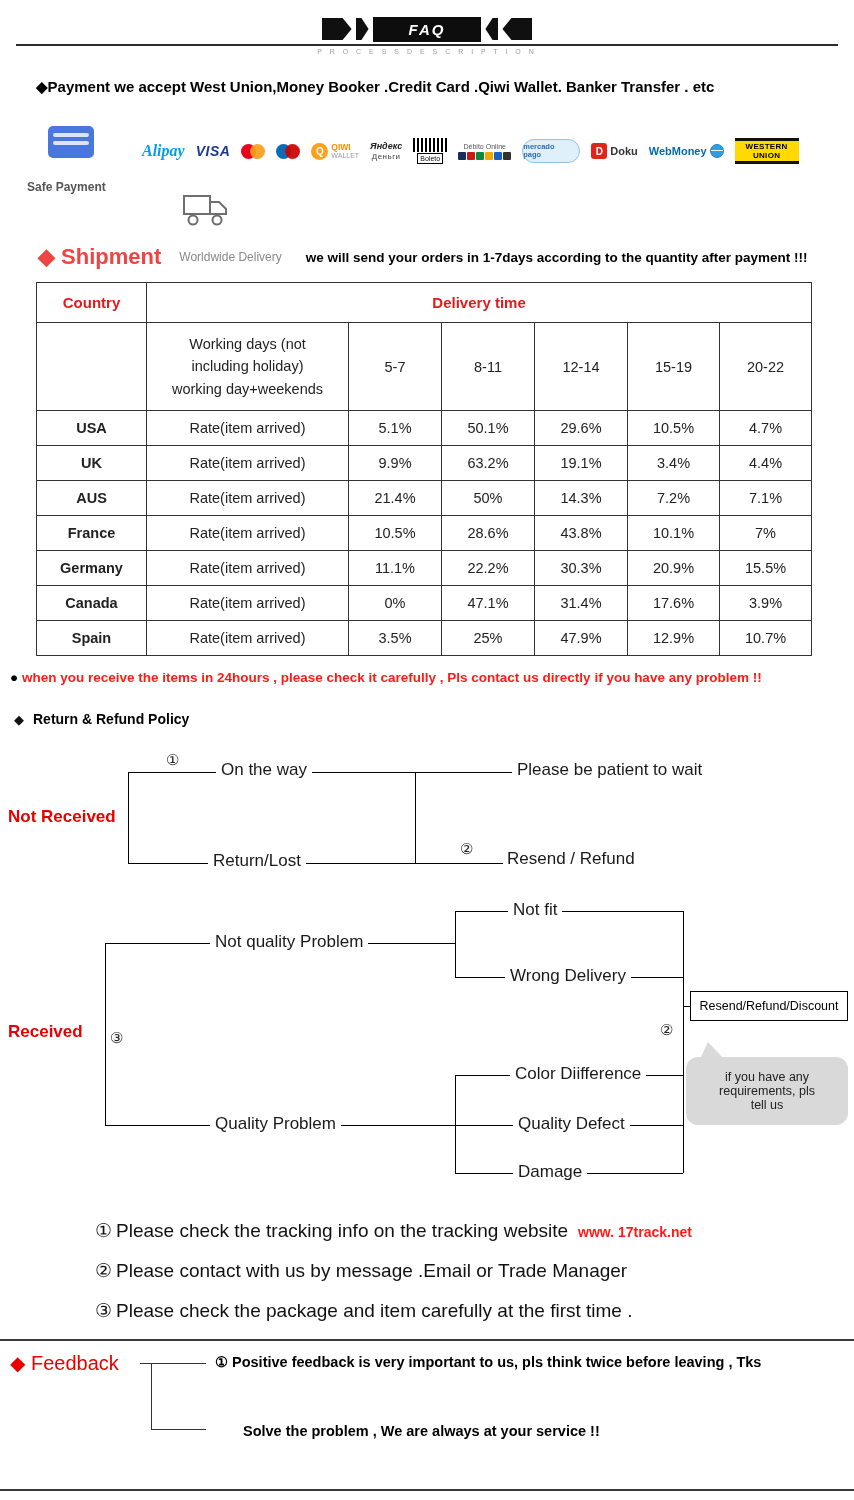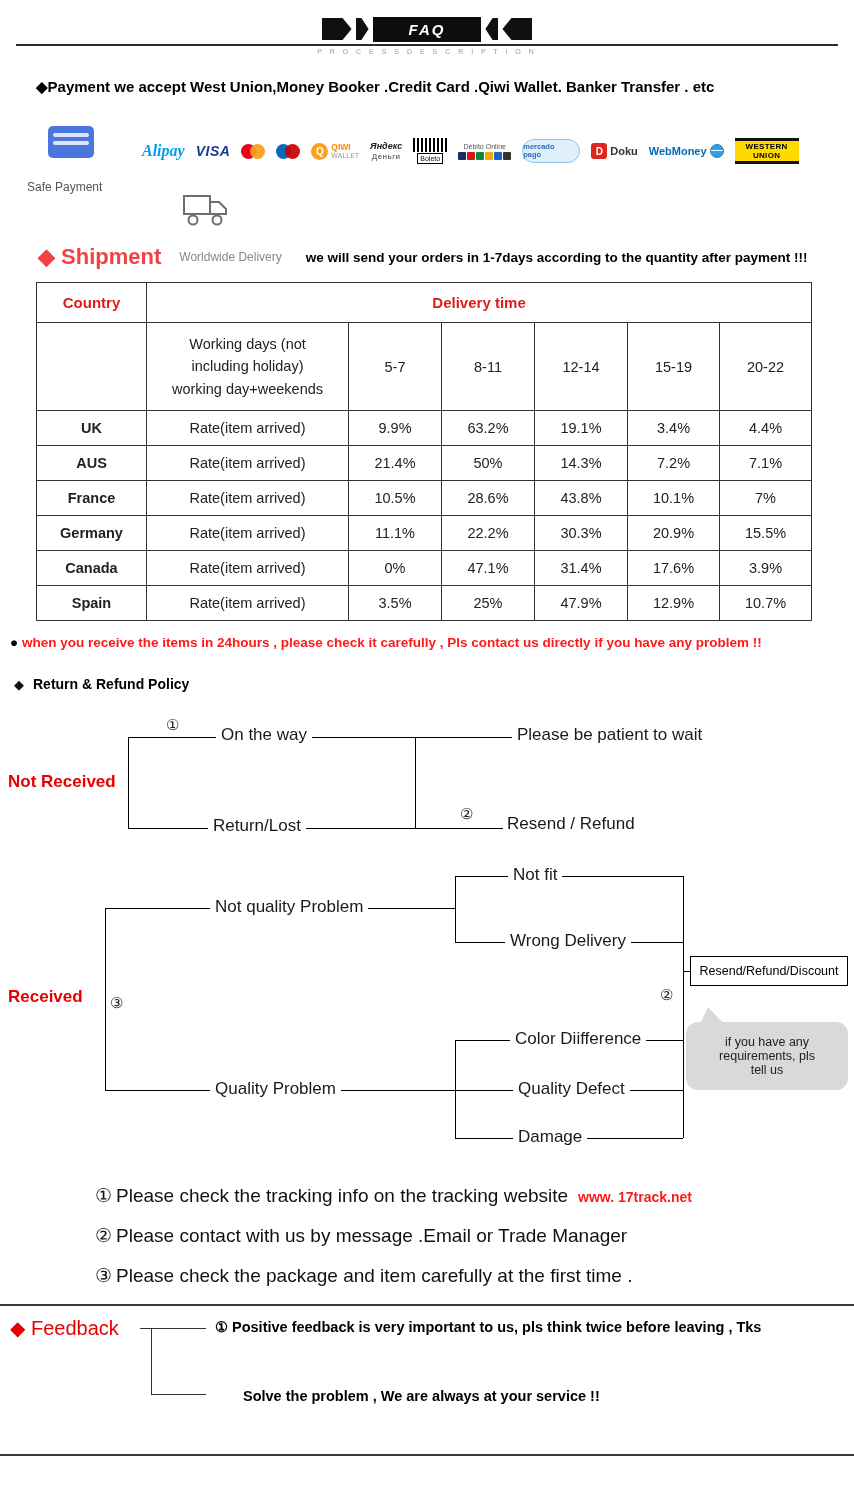--- a/index.html
+++ b/index.html
@@ -15,21 +15,21 @@
   .chev-sm-l  { width:13px; height:22px; background:#101010; clip-path:polygon(100% 0,55% 0,0 50%,55% 100%,100% 100%); }
   .ribbon-box { background:#0d0d0d; color:#fff; font-style:italic; font-weight:bold; font-size:15px; letter-spacing:2px; padding:4px 36px; }
   .hline-wrap { border-top:2px solid #2b2b2b; margin:2px 16px 0 16px; text-align:center; height:16px; }
   .banner-subtitle { position:relative; top:-6px; display:inline-block; background:#fff; padding:0 14px; font-size:7px; letter-spacing:3px; color:#9a9a9a; }
 
   
   .payment-heading { margin:18px 0 0 36px; font-size:15px; font-weight:bold; color:#000; }
   .payment-section { position:relative; height:140px; }
   .card-icon { position:absolute; left:48px; top:30px; width:46px; height:32px; background:#4a77dd; border-radius:5px; padding-top:7px; }
   .card-line { height:4px; background:rgba(255,255,255,.8); margin:0 5px 4px 5px; border-radius:2px; }
-  .safe-label { position:absolute; left:27px; top:84px; font-size:12px; color:#555; }
+  .safe-label { position:absolute; left:27px; top:84px; font-size:12px; color:#555;font-weight:bold; }
   .truck-icon { position:absolute; left:182px; top:96px; }
   .logos { position:absolute; left:142px; top:42px; width:704px; display:flex; align-items:center; gap:11px; }
   .lg { flex:none; }
   .alipay { font-family:"Liberation Serif", serif; font-style:italic; font-weight:bold; font-size:16px; color:#009fe8; }
   .visa { font-style:italic; font-weight:bold; font-size:14px; color:#1a3a8f; letter-spacing:.5px; }
   .circles { display:flex; }
   .circ { width:15px; height:15px; border-radius:50%; }
   .mc1 { background:#eb001b; } .mc2 { background:#f79e1b; margin-left:-6px; opacity:.92; }
   .ms1 { background:#0b6bb7; } .ms2 { background:#cc0000; margin-left:-6px; opacity:.92; }
   .qiwi { display:flex; align-items:center; gap:3px; }
@@ -221,20 +221,29 @@
     <tr class="t-sub">
       <td></td>
       <td class="wdays">Working days (not including holiday) working day+weekends</td>
       <td>5-7</td>
       <td>8-11</td>
       <td>12-14</td>
       <td>15-19</td>
       <td>20-22</td>
     </tr>
     <tr class="t-row">
+      <td class="cname">USA</td>
+      <td>Rate(item arrived)</td>
+      <td>5.1%</td>
+      <td>50.1%</td>
+      <td>29.6%</td>
+      <td>10.5%</td>
+      <td>4.7%</td>
+    </tr>
+    <tr class="t-row">
       <td class="cname">UK</td>
       <td>Rate(item arrived)</td>
       <td>9.9%</td>
       <td>63.2%</td>
       <td>19.1%</td>
       <td>3.4%</td>
       <td>4.4%</td>
     </tr>
     <tr class="t-row">
       <td class="cname">AUS</td>

